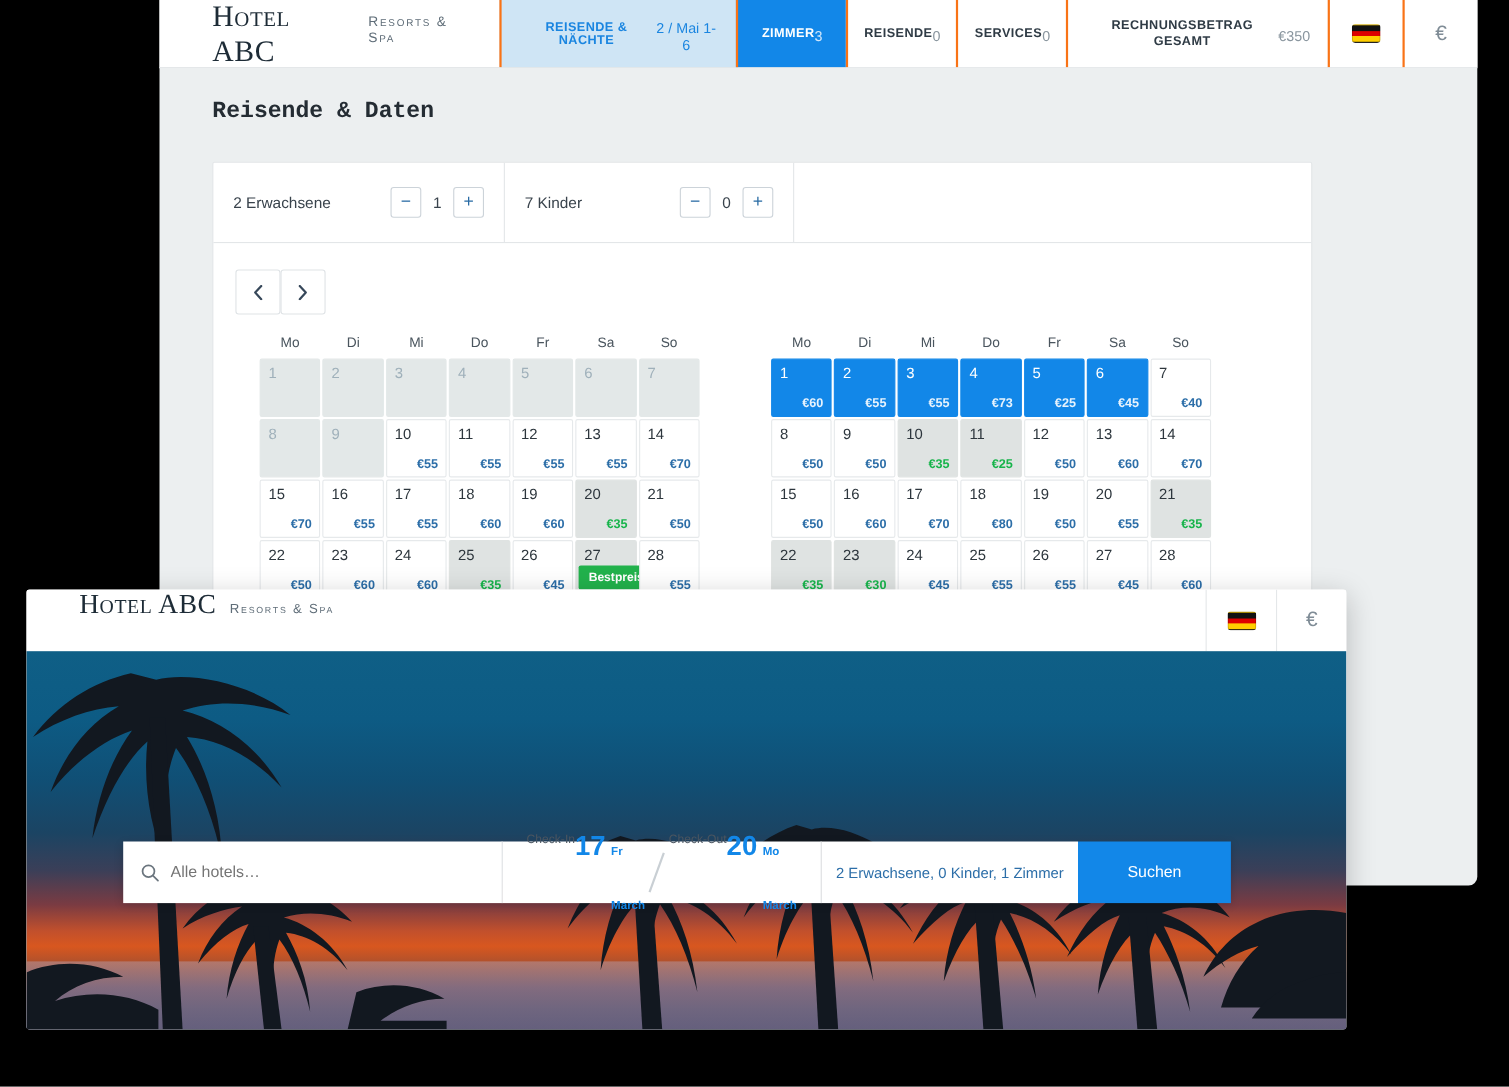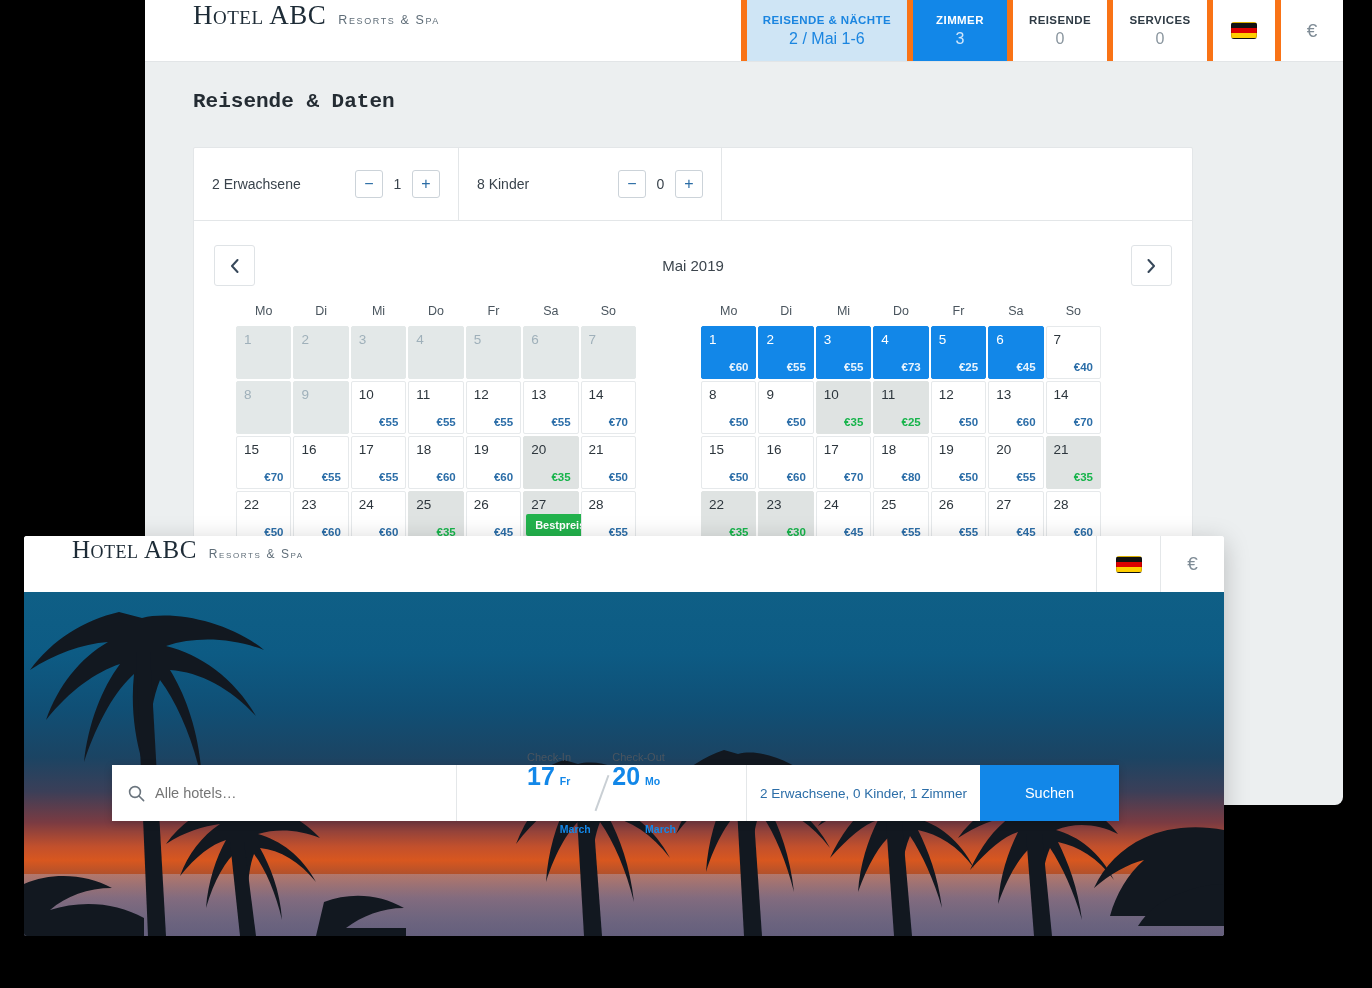--- a/index.html
+++ b/index.html
@@ -32,26 +32,26 @@
     color: #1d2b36; font-variant: small-caps; font-weight: 400;
   }
   .brand-sub {
     font-size: 12.5px; letter-spacing: 1.6px;
     color: #5f6d78; margin-left: 12px; font-variant: small-caps;
   }
   .nav-spacer { flex: 1 1 auto; }
   .nav-tabs { display: flex; align-items: stretch; }
   .nav-tab {
     min-width: 100px; padding: 0 16px;
-    display: flex; flex-direction: column; align-items: center; justify-content: center;
-    border-left: 6px solid #f97316;
+    display: flex; flex-direction: row; align-items: center; justify-content: center;
+    border-left: 2px solid #f97316;
     background: #ffffff; cursor: pointer; text-align: center;
   }
   .nav-tab .t-label { font-size: 11.5px; font-weight: bold; letter-spacing: .4px; color: #2f3b45; }
-  .nav-tab .t-sub   { font-size: 16px; color: #8a969f; margin-top: 4px; }
+  .nav-tab .t-sub   { font-size: 13px; color: #8a969f; margin-top: 4px; }
   .nav-tab.lightblue { background: #cfe5f5; }
   .nav-tab.lightblue .t-label { color: #1a85e0; }
   .nav-tab.lightblue .t-sub   { color: #1a85e0; }
   .nav-tab.solidblue { background: #1287e8; }
   .nav-tab.solidblue .t-label { color: #ffffff; }
   .nav-tab.solidblue .t-sub   { color: #cfe6fb; }
   .nav-tab.wide { min-width: 132px; }
   .nav-tab.wide .t-label { line-height: 1.25; }
   .nav-tab.icon-tab { min-width: 68px; }
   .flag-de {
@@ -157,21 +157,21 @@
   }
   #search-input-wrap input {
     border: none; outline: none; font-size: 14.5px; color: #596570;
     font-family: "Liberation Sans", sans-serif; width: 100%; margin-left: 10px;
     background: transparent;
   }
   #dates-box {
     width: 290px; background: #fff; display: flex; align-items: center;
     justify-content: center; gap: 10px; border-right: 1px solid #e4e7e9;
   }
-  .date-block { display: flex; flex-direction: column; justify-content: space-between; }
+  .date-block { display: flex; flex-direction: row; justify-content: space-between; }
   .date-caption { font-size: 11px; color: #4a5560; margin-bottom: 1px; }
   .date-line { display: flex; align-items: baseline; gap: 5px; }
   .date-day { font-size: 25px; font-weight: bold; color: #1287e8; line-height: 1; }
   .date-dm { display: flex; flex-direction: column; line-height: 1.15; }
   .date-dow { font-size: 10.5px; color: #1287e8; font-weight: bold; }
   .date-mon { font-size: 10.5px; color: #1287e8; font-weight: bold; margin-top: 36px; }
   .slash { width: 1.5px; height: 38px; background: #c9cfd4; transform: rotate(20deg); }
   #guests-box {
     width: 233px; background: #fff; display: flex; align-items: center;
     justify-content: center; font-size: 13.5px; color: #2c6ea8;
@@ -210,20 +210,24 @@
         <div class="nav-tab">
           <span class="t-label">REISENDE</span>
           <span class="t-sub">0</span>
         </div>
 
         <div class="nav-tab">
           <span class="t-label">SERVICES</span>
           <span class="t-sub">0</span>
         </div>
 
+        <div class="nav-tab wide">
+          <span class="t-label">RECHNUNGSBETRAG GESAMT</span>
+          <span class="t-sub">€350</span>
+        </div>
 
         <div class="nav-tab icon-tab">
           <span class="flag-de"></span>
         </div>
 
         <div class="nav-tab icon-tab">
           <span class="euro-sym">€</span>
         </div>
       </div>
     </div>
@@ -236,37 +240,36 @@
         <div id="occupancy-row">
           <div class="occ-cell adults">
             <span class="occ-label">2 Erwachsene</span>
             <span class="stepper">
               <span class="step-btn">−</span>
               <span class="step-val">1</span>
               <span class="step-btn">+</span>
             </span>
           </div>
           <div class="occ-cell kids">
-            <span class="occ-label">8 Kinder</span>
+            <span class="occ-label">7 Kinder</span>
             <span class="stepper">
               <span class="step-btn">−</span>
               <span class="step-val">0</span>
               <span class="step-btn">+</span>
             </span>
           </div>
         </div>
 
         <div id="cal-area">
           <div id="cal-head">
             <div class="arrow-btn">
               <svg width="9" height="14" viewBox="0 0 9 14">
                 <path d="M7.5 1 L2 7 L7.5 13" fill="none" stroke="#37485a" stroke-width="2" stroke-linecap="round" stroke-linejoin="round"></path>
               </svg>
             </div>
-            <div class="cal-title">Mai 2019</div>
             <div class="arrow-btn">
               <svg width="9" height="14" viewBox="0 0 9 14">
                 <path d="M1.5 1 L7 7 L1.5 13" fill="none" stroke="#37485a" stroke-width="2" stroke-linecap="round" stroke-linejoin="round"></path>
               </svg>
             </div>
           </div>
 
           <div id="cal-grids">
             <div class="cal" id="cal-0">
                 <div class="dow-row">

